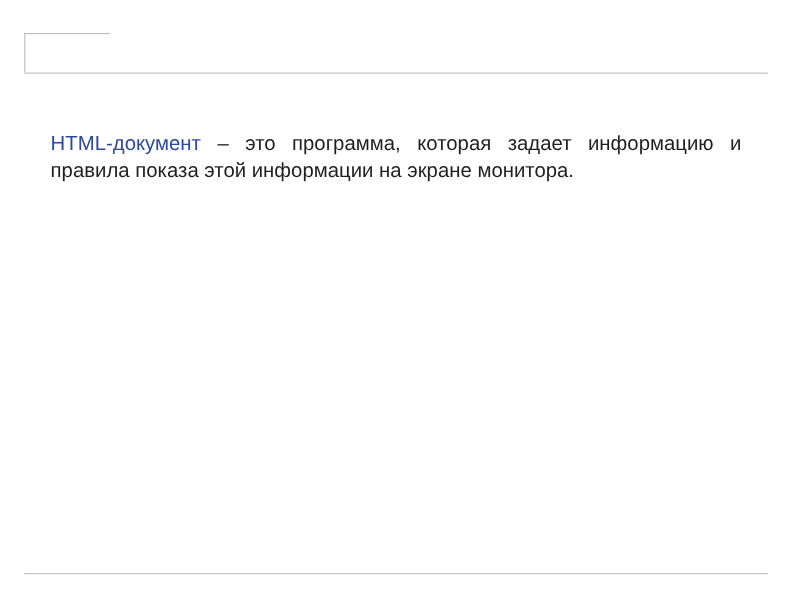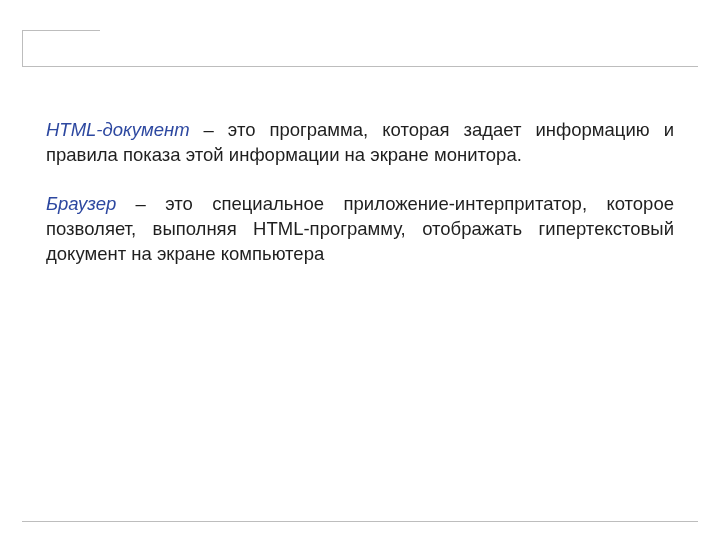--- a/index.html
+++ b/index.html
@@ -49,36 +49,32 @@
       font-size: 18.5px;
       line-height: 1.35;
       color: #1f1f1f;
     }
     .para {
       margin-bottom: 24px;
       text-align: justify;
     }
     .term {
       color: #2d48a0;
-      font-style: italic;
     }
   </style>
 </head>
 <body>
 
 <div class="frame">
   <div class="top-deco"></div>
   <div class="h-rule-top"></div>
   <div class="h-rule-bottom"></div>
 
   <div class="content">
 
     <p class="para">
       <span class="term">HTML-документ</span><span> – это программа, которая задает информацию и правила показа этой информации на экране монитора.</span>
     </p>
 
 
-    <p class="para">
-      <span class="term">Браузер</span><span> – это специальное приложение-интерпритатор, которое позволяет, выполняя HTML-программу, отображать гипертекстовый документ на экране компьютера</span>
-    </p>
 
   </div>
 </div>
 
 </body></html>

